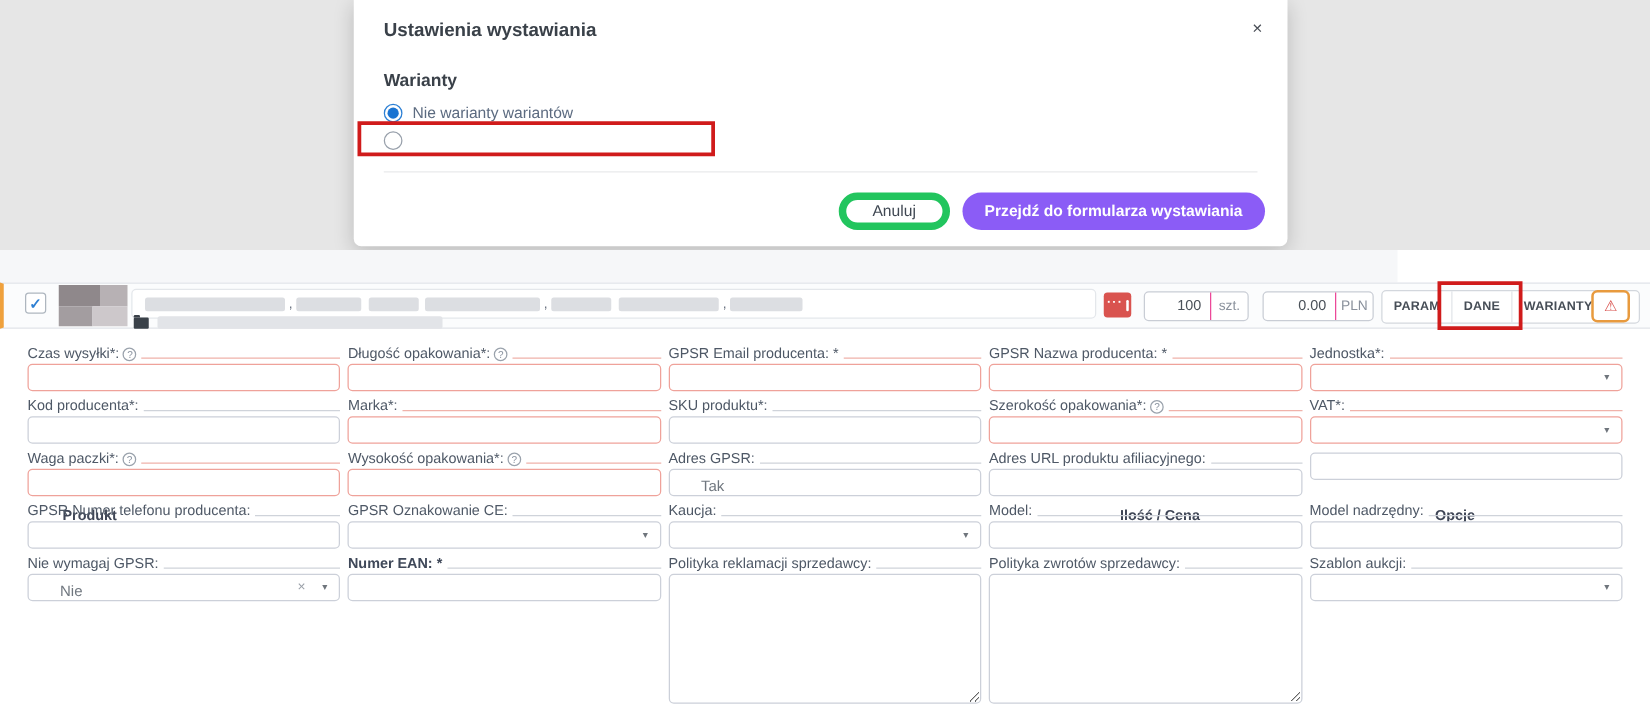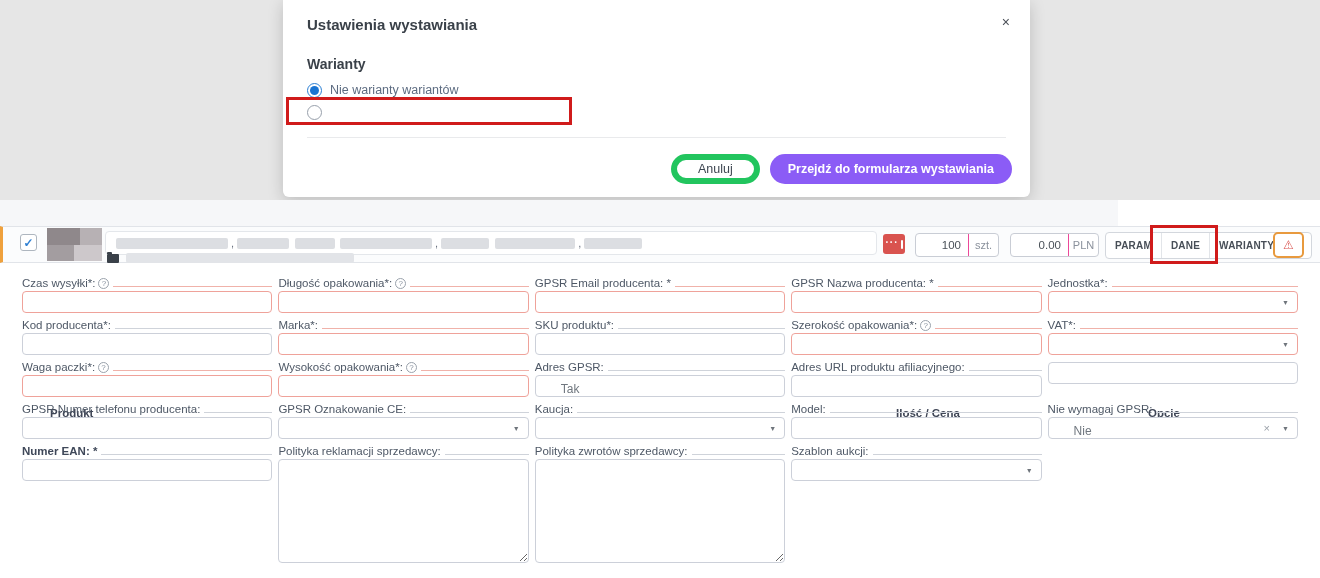--- a/index.html
+++ b/index.html
@@ -313,20 +313,27 @@
           <span class="caret">▼</span>
         </div>
     </div>
     <div class="f">
       <div class="lab">
           <span>Model:</span>
           <i class="fill"></i>
         </div>
       <div class="in"></div>
     </div>
+    <div class="f">
+      <div class="lab">
+          <span>Model nadrzędny:</span>
+          <i class="fill"></i>
+        </div>
+      <div class="in"></div>
+    </div>
 
     <div class="f">
       <div class="lab">
           <span>Nie wymagaj GPSR:</span>
           <i class="fill"></i>
         </div>
       <div class="in">
           <span>Nie</span>
           <span class="clear">×</span>
           <span class="caret">▼</span>

